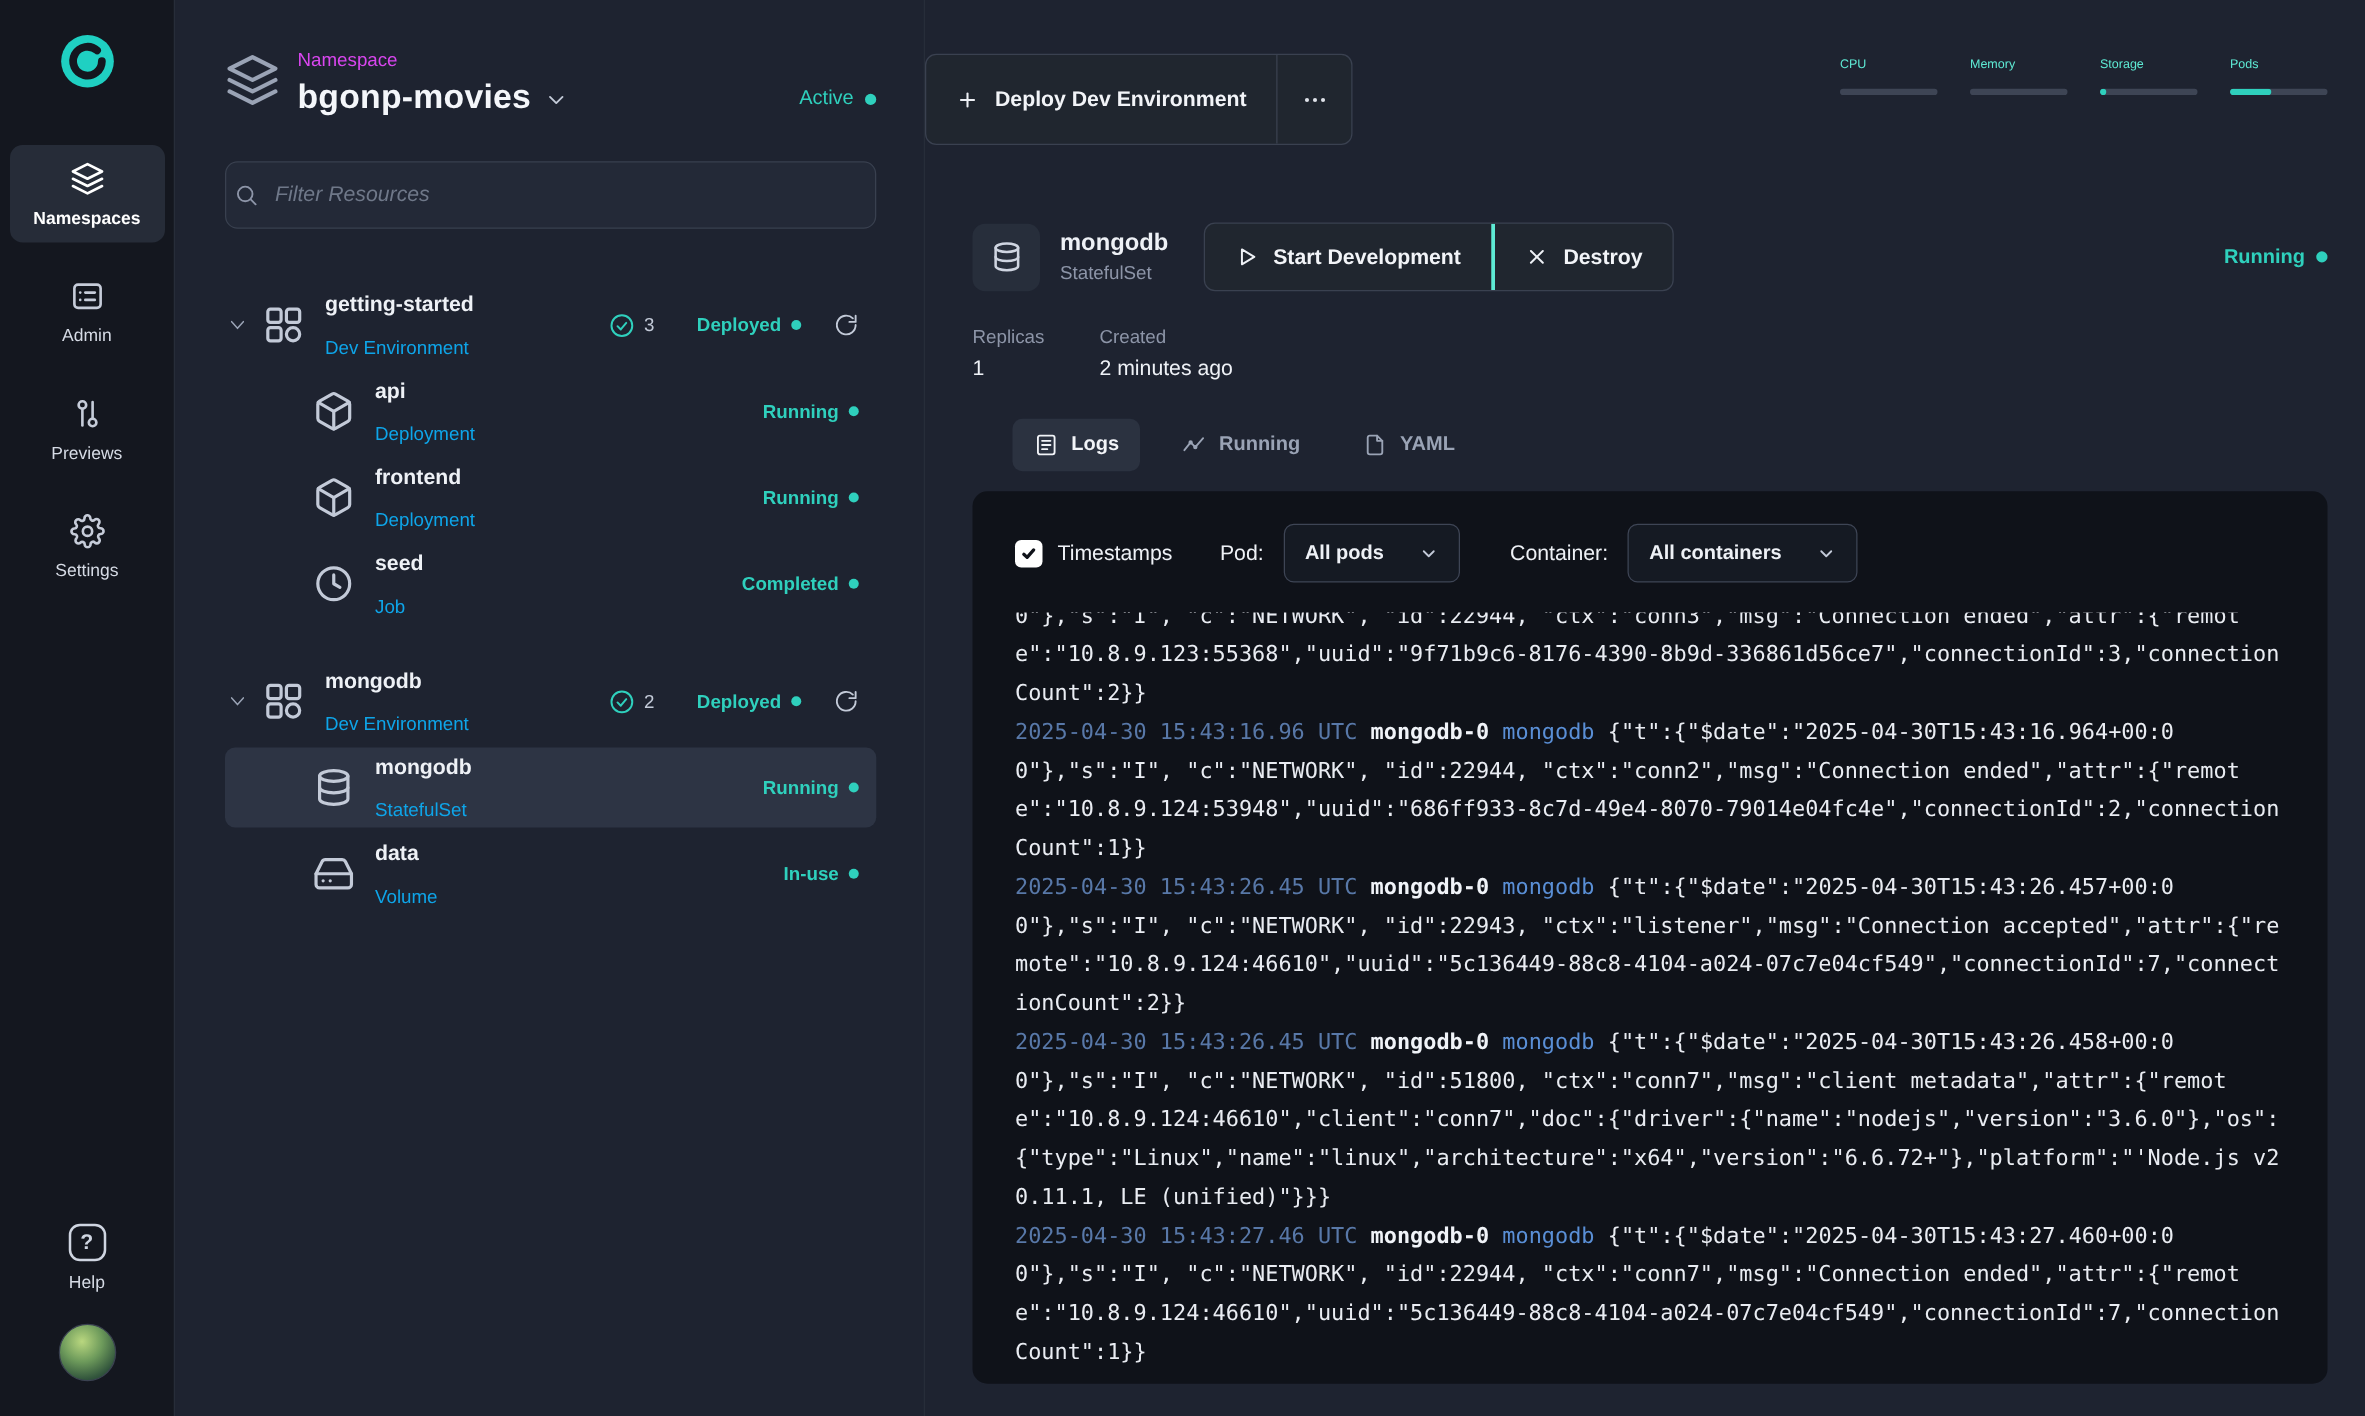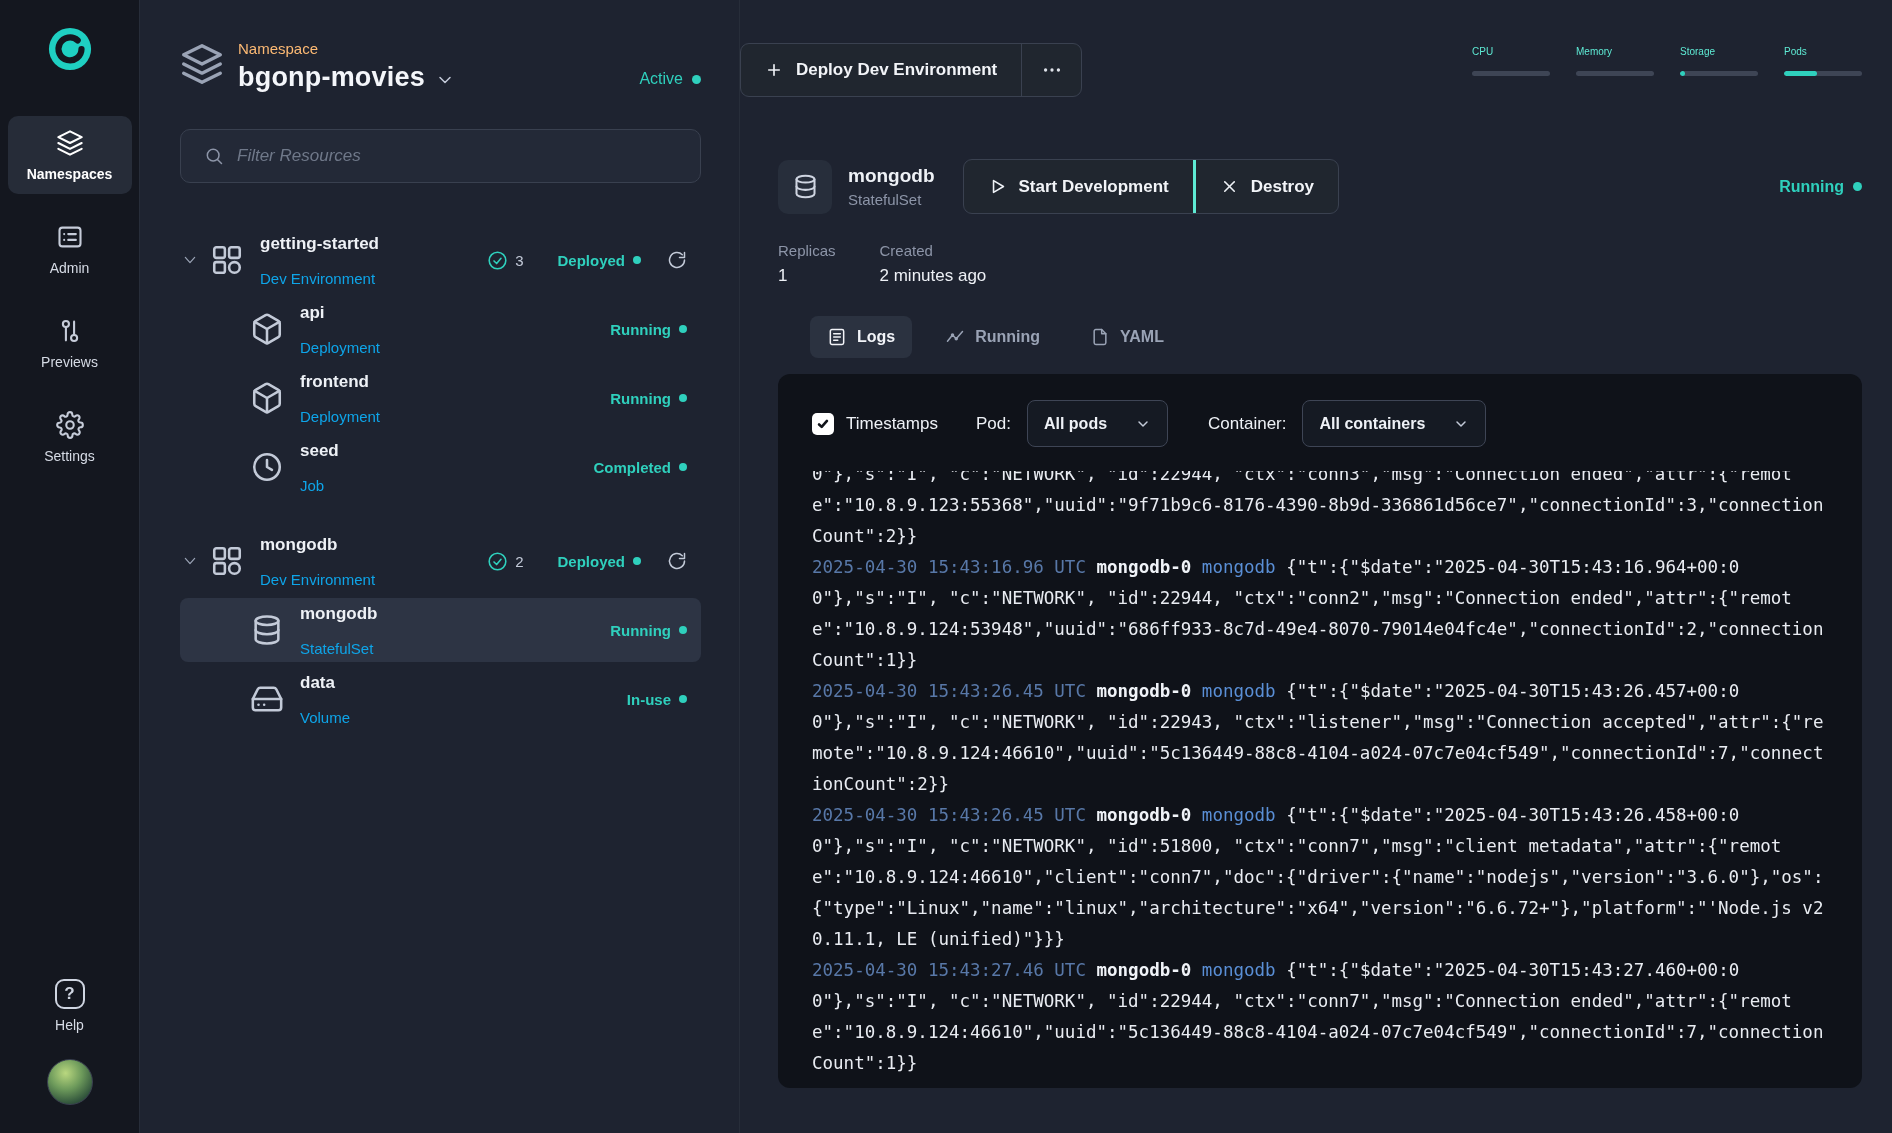--- a/index.html
+++ b/index.html
@@ -22,30 +22,30 @@
   .help-item { display:flex; flex-direction:column; align-items:center; gap:8px; cursor:pointer; }
   .help-badge { width:30px; height:30px; border:2px solid #cfd5e1; border-radius:9px; display:flex; align-items:center; justify-content:center; color:#cfd5e1; font-size:17px; font-weight:700; }
   .avatar { width:46px; height:46px; border-radius:50%; border:1px solid #3a4150; cursor:pointer;
             background:radial-gradient(circle at 40% 30%, #b9d77f 0%, #6d9a5b 40%, #31543c 75%, #1f3a2a 100%); }
 
   
   .leftcol { width:600px; border-right:1px solid #272d39; padding:40px 38px 0 40px; display:flex; flex-direction:column; flex:none; }
   .ns-header { display:flex; align-items:flex-start; }
   .ns-icon svg { width:44px; height:44px; stroke:#9aa3b5; margin-top:2px; }
   .ns-text { margin-left:14px; }
-  .ns-kicker { font-size:15px; color:#fdba74; margin-bottom:5px; }
+  .ns-kicker { font-size:15px; color:#d946ef; margin-bottom:5px; }
   .ns-title-row { display:flex; align-items:center; gap:10px; cursor:pointer; }
   .ns-title { font-size:27px; font-weight:700; color:#f4f6fa; letter-spacing:.2px; }
   .ns-title-row svg { width:20px; height:20px; stroke:#c3cad8; margin-top:4px; }
   .ns-status { margin-left:auto; margin-top:30px; display:flex; align-items:center; gap:9px; }
   .status-text { color:#2fd0bd; font-size:16px; }
   .dot { width:9px; height:9px; border-radius:50%; background:#2fd0bd; flex:none; }
   .dot.sm { width:8px; height:8px; }
 
-  .searchbox { margin-top:36px; height:54px; border:1px solid #39404f; background:#232937; border-radius:10px; display:flex; align-items:center; padding:0 23px; gap:13px; flex:none; }
+  .searchbox { margin-top:36px; height:54px; border:1px solid #39404f; background:#232937; border-radius:10px; display:flex; align-items:center; padding:0 6px; gap:13px; flex:none; }
   .searchbox svg { width:20px; height:20px; stroke:#8d95a8; flex:none; }
   .searchbox input { flex:1; background:transparent; border:none; outline:none; color:#dfe3ea; font-size:17px; font-family:"Liberation Sans",sans-serif; }
   .searchbox input::placeholder { color:#6f7889; font-style:italic; }
 
   .tree { margin-top:40px; display:flex; flex-direction:column; }
   .trow { display:flex; align-items:center; height:64px; border-radius:8px; padding:0 14px 0 2px; cursor:pointer; margin-top:5px; }
   .trow.selected { background:#2d3444; }
   .trow.group2 { margin-top:30px; }
   .trow.child { padding-left:70px; }
   .tchevron { width:16px; height:16px; stroke:#9aa3b5; margin-right:12px; flex:none; }
@@ -58,21 +58,21 @@
   .ready svg { width:21px; height:21px; stroke:#2fd0bd; }
   .ready-count { font-size:15px; color:#c3cad8; }
   .tstatus { display:flex; align-items:center; gap:8px; margin-left:34px; }
   .tstatus .status-text { font-size:15px; font-weight:600; }
   .refresh-btn { margin-left:26px; display:flex; }
   .refresh-btn svg { width:20px; height:20px; stroke:#c3cad8; }
 
   
   .rightcol { flex:1; display:flex; flex-direction:column; padding-right:30px; }
   .topbar { display:flex; align-items:flex-start; padding-top:43px; }
-  .deploy-group { display:flex; border:1px solid #3a4150; border-radius:9px; background:#20262f; overflow:hidden; height:54px; flex:none; }
+  .deploy-group { display:flex; border:1px solid #3a4150; border-radius:9px; background:#20262f; overflow:hidden; height:73px; flex:none; }
   .deploy-main { display:flex; align-items:center; gap:13px; padding:0 24px; cursor:pointer; }
   .deploy-main svg { width:18px; height:18px; stroke:#eef1f6; stroke-width:2.2; }
   .deploy-label { font-size:17px; font-weight:700; color:#f2f4f8; white-space:nowrap; }
   .deploy-more { width:60px; display:flex; align-items:center; justify-content:center; border-left:1px solid #3a4150; cursor:pointer; }
   .deploy-more svg { width:22px; height:22px; }
   .meters { margin-left:auto; display:flex; gap:26px; padding-top:3px; }
   .meter { width:78px; }
   .meter-label { font-size:10px; color:#5eead4; margin-bottom:14px; }
   .meter-track { height:5px; border-radius:3px; background:#3e4555; overflow:hidden; }
   .meter-fill { height:100%; border-radius:3px; background:#2fd0bd; width:0; }

